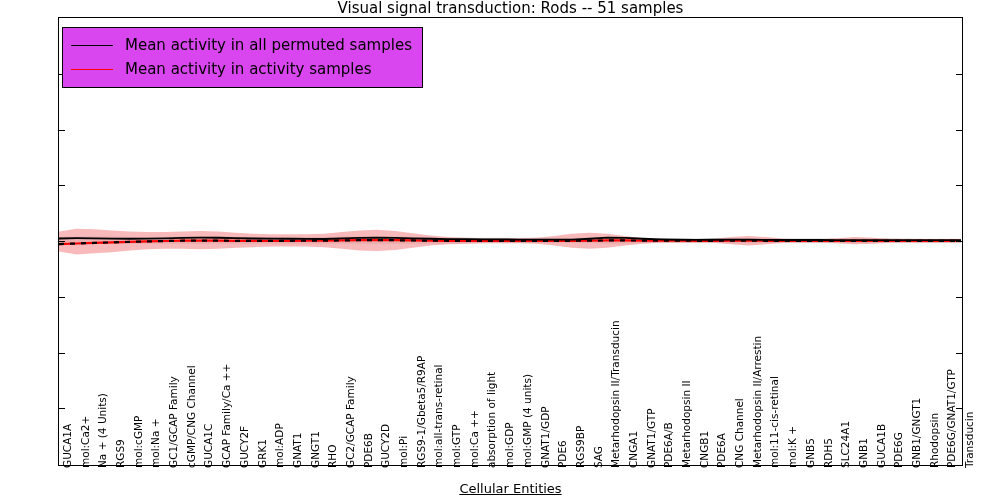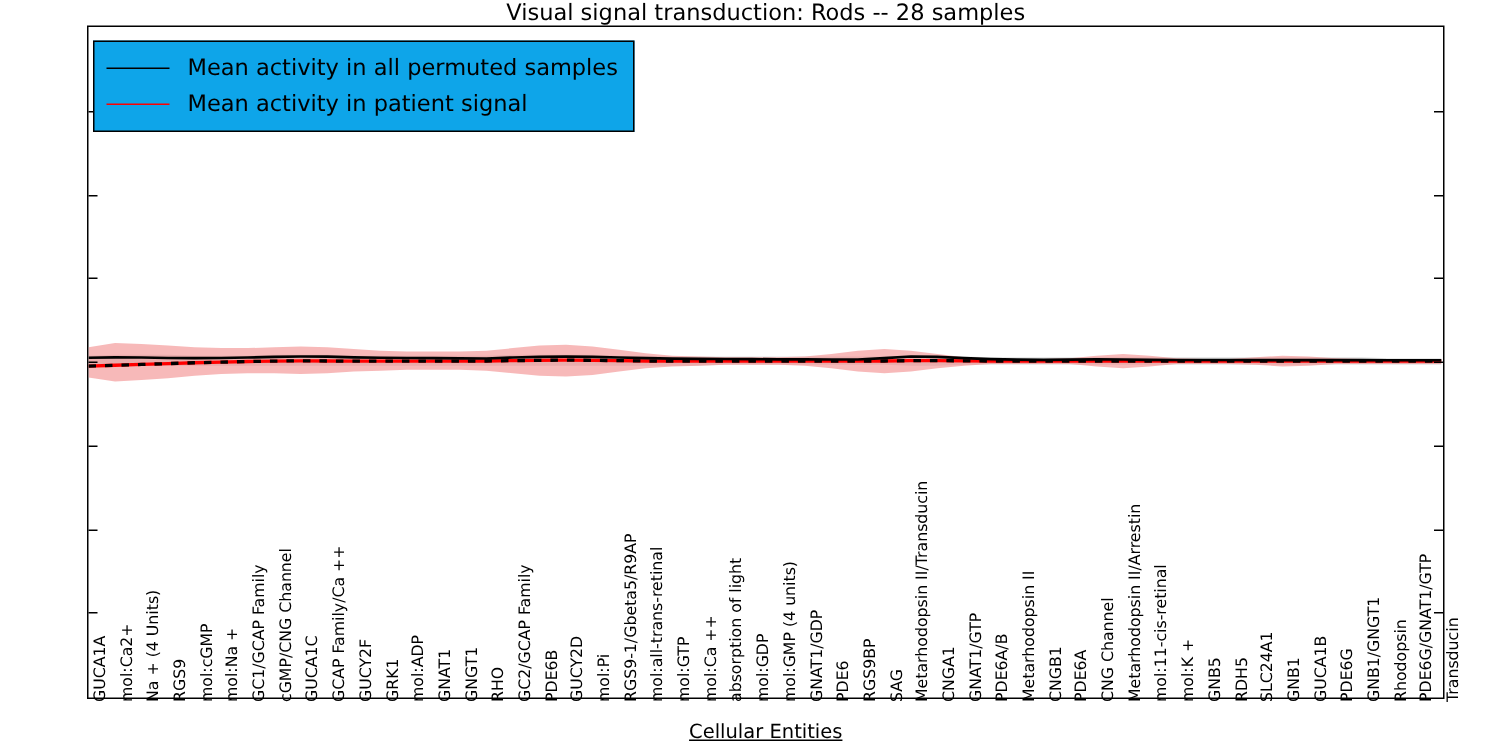--- a/index.html
+++ b/index.html
@@ -32,37 +32,37 @@
   .xticks{position:absolute;left:58px;top:466px;width:905px;height:0;}
   .xtick{
     position:absolute;top:2px;
     font-size:10.5px;line-height:11px;white-space:nowrap;
     transform-origin:left top;transform:rotate(-90deg);
     text-align:left;direction:ltr;
   }
 
   .legend{
     position:absolute;left:62px;top:27px;
-    border:1.3px solid #000;background:#0ea5e9;
+    border:1.3px solid #000;background:#d946ef;
     padding:5px 10px 6px 8px;box-sizing:border-box;
   }
   .legend-row{display:flex;align-items:center;height:24px;}
   .legend-swatch{width:42px;height:0;margin-right:12px;}
   .legend-swatch.black{border-top:1.5px solid #000;}
   .legend-swatch.red{border-top:1.5px solid #ff0000;}
   .legend-text{font-size:15px;line-height:15px;}
 
   svg.plotsvg{position:absolute;left:0;top:0;}
 </style>
 </head>
 <body>
 
 <div id="root">
 
-  <div class="chart-title">Visual signal transduction: Rods -- 28 samples</div>
+  <div class="chart-title">Visual signal transduction: Rods -- 51 samples</div>
 
   <div class="ylabel">Inferred Activity</div>
 
   <div id="yticks"></div>
 
   <div class="plot-frame">
     <svg class="plotsvg" id="plotsvg" width="902" height="446">
         <path d="M0.00,219.10 L17.69,218.54 L35.37,218.54 L53.06,218.54 L70.75,219.10 L88.43,219.10 L106.12,219.10 L123.80,218.54 L141.49,218.54 L159.18,218.54 L176.86,219.10 L194.55,219.10 L212.24,219.10 L229.92,219.10 L247.61,219.10 L265.29,219.10 L282.98,218.54 L300.67,218.54 L318.35,218.54 L336.04,218.54 L353.73,219.10 L371.41,219.10 L389.10,219.66 L406.78,219.66 L424.47,219.66 L442.16,219.66 L459.84,219.66 L477.53,219.66 L495.22,219.66 L512.90,219.66 L530.59,219.66 L548.27,219.10 L565.96,219.10 L583.65,219.66 L601.33,220.21 L619.02,220.21 L636.71,220.21 L654.39,220.21 L672.08,220.21 L689.76,220.21 L707.45,220.21 L725.14,220.21 L742.82,220.21 L760.51,220.21 L778.20,220.21 L795.88,220.21 L813.57,220.21 L831.25,220.21 L848.94,220.21 L866.63,220.77 L884.31,220.77 L902.00,220.77 L902.00,225.23 L884.31,225.23 L866.63,225.23 L848.94,225.23 L831.25,225.23 L813.57,225.23 L795.88,225.23 L778.20,225.23 L760.51,225.23 L742.82,225.23 L725.14,225.23 L707.45,225.23 L689.76,225.23 L672.08,225.23 L654.39,225.23 L636.71,225.23 L619.02,225.23 L601.33,225.23 L583.65,225.23 L565.96,225.79 L548.27,225.79 L530.59,225.23 L512.90,225.23 L495.22,225.23 L477.53,225.23 L459.84,225.23 L442.16,225.23 L424.47,225.23 L406.78,225.79 L389.10,225.79 L371.41,225.79 L353.73,225.79 L336.04,225.79 L318.35,225.79 L300.67,225.79 L282.98,225.79 L265.29,225.79 L247.61,225.79 L229.92,225.79 L212.24,225.79 L194.55,225.79 L176.86,225.79 L159.18,225.79 L141.49,225.79 L123.80,225.79 L106.12,225.79 L88.43,225.79 L70.75,225.79 L53.06,225.79 L35.37,225.79 L17.69,225.79 L0.00,225.79 Z" fill="#b0b0b0" fill-opacity="0.35" stroke="none"></path>
         <path d="M0.00,213.52 L17.69,210.74 L35.37,211.29 L53.06,212.41 L70.75,213.52 L88.43,214.08 L106.12,214.08 L123.80,213.52 L141.49,212.97 L159.18,213.52 L176.86,214.64 L194.55,215.75 L212.24,216.31 L229.92,216.31 L247.61,216.31 L265.29,215.75 L282.98,214.08 L300.67,212.41 L318.35,211.85 L336.04,212.97 L353.73,215.20 L371.41,217.43 L389.10,219.10 L406.78,219.66 L424.47,220.21 L442.16,220.21 L459.84,220.21 L477.53,219.66 L495.22,217.98 L512.90,215.75 L530.59,214.64 L548.27,215.75 L565.96,217.98 L583.65,220.21 L601.33,220.77 L619.02,221.33 L636.71,221.33 L654.39,220.77 L672.08,219.10 L689.76,217.98 L707.45,219.10 L725.14,220.77 L742.82,221.33 L760.51,221.33 L778.20,220.21 L795.88,219.10 L813.57,219.66 L831.25,220.77 L848.94,221.33 L866.63,221.33 L884.31,221.33 L902.00,221.33 L902.00,224.67 L884.31,224.67 L866.63,224.67 L848.94,224.67 L831.25,224.67 L813.57,225.79 L795.88,226.34 L778.20,225.23 L760.51,224.67 L742.82,224.67 L725.14,224.67 L707.45,226.34 L689.76,227.46 L672.08,226.34 L654.39,224.67 L636.71,224.67 L619.02,224.67 L601.33,224.67 L583.65,225.79 L565.96,227.46 L548.27,229.69 L530.59,230.81 L512.90,229.69 L495.22,227.46 L477.53,225.79 L459.84,225.23 L442.16,225.23 L424.47,225.23 L406.78,225.79 L389.10,226.34 L371.41,227.46 L353.73,229.69 L336.04,231.92 L318.35,233.03 L300.67,232.48 L282.98,230.81 L265.29,229.13 L247.61,228.58 L229.92,228.58 L212.24,228.58 L194.55,229.13 L176.86,229.69 L159.18,230.81 L141.49,231.36 L123.80,230.81 L106.12,230.81 L88.43,231.36 L70.75,232.48 L53.06,234.15 L35.37,235.27 L17.69,236.38 L0.00,233.59 Z" fill="#f08080" fill-opacity="0.55" stroke="none"></path>
         <path d="M0.00,226.07 L17.69,225.51 L35.37,224.95 L53.06,224.39 L70.75,223.84 L88.43,223.45 L106.12,223.00 L123.80,222.72 L141.49,222.55 L159.18,222.67 L176.86,222.78 L194.55,222.78 L212.24,222.78 L229.92,222.78 L247.61,222.72 L265.29,222.67 L282.98,222.44 L300.67,222.22 L318.35,222.11 L336.04,222.22 L353.73,222.44 L371.41,222.67 L389.10,222.78 L406.78,222.78 L424.47,222.78 L442.16,222.78 L459.84,222.78 L477.53,222.78 L495.22,222.78 L512.90,222.78 L530.59,222.67 L548.27,222.44 L565.96,222.44 L583.65,222.55 L601.33,222.67 L619.02,222.72 L636.71,222.78 L654.39,222.78 L672.08,222.72 L689.76,222.72 L707.45,222.78 L725.14,222.78 L742.82,222.78 L760.51,222.78 L778.20,222.78 L795.88,222.78 L813.57,222.78 L831.25,222.78 L848.94,222.78 L866.63,222.78 L884.31,222.78 L902.00,222.78" fill="none" stroke="#ff0000" stroke-width="2.2"></path>
@@ -87,21 +87,21 @@
       </div>
   </div>
 
   <div class="legend">
     <div class="legend-row">
       <span class="legend-swatch black"></span>
       <span class="legend-text">Mean activity in all permuted samples</span>
     </div>
     <div class="legend-row">
       <span class="legend-swatch red"></span>
-      <span class="legend-text">Mean activity in patient signal</span>
+      <span class="legend-text">Mean activity in activity samples</span>
     </div>
   </div>
 
   <div class="xticks" id="xticks">
       <div class="xtick" style="left: 4px;">GUCA1A</div>
       <div class="xtick" style="left: 21.6863px;">mol:Ca2+</div>
       <div class="xtick" style="left: 39.3725px;">Na + (4 Units)</div>
       <div class="xtick" style="left: 57.0588px;">RGS9</div>
       <div class="xtick" style="left: 74.7451px;">mol:cGMP</div>
       <div class="xtick" style="left: 92.4314px;">mol:Na +</div>

